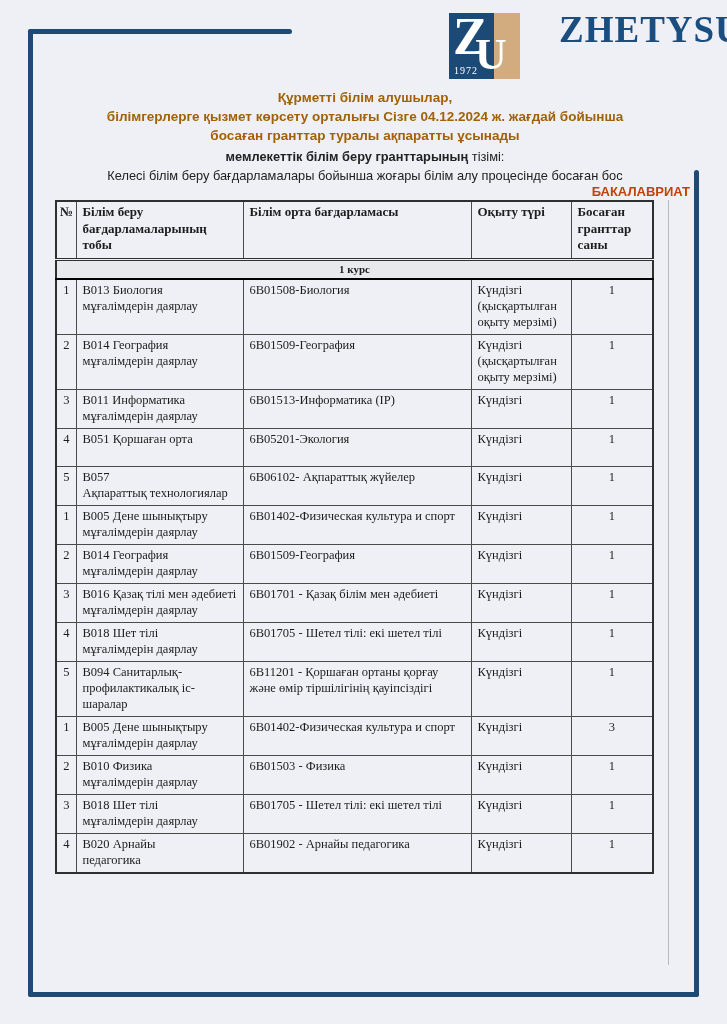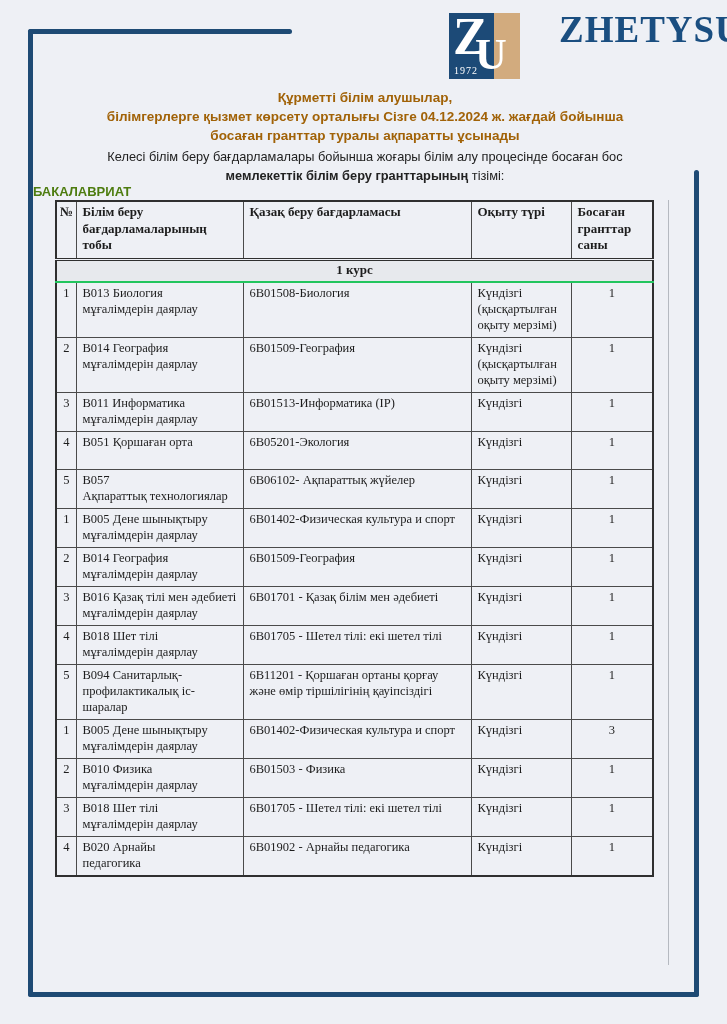--- a/index.html
+++ b/index.html
@@ -45,22 +45,22 @@
   .heading{
     position:absolute;left:33px;top:88px;width:664px;
     text-align:center;font-weight:bold;font-size:13.5px;line-height:19px;color:#a16207;
   }
   .para{
     position:absolute;left:33px;top:147px;width:664px;
     text-align:center;font-size:12.8px;line-height:19px;color:#222;
   }
   .para b{font-weight:bold;}
   .degree{
-    position:absolute;left:33px;top:184px;width:664px;
-    text-align:left;font-weight:bold;font-size:13px;color:#4d7c0f;
+    position:absolute;left:26px;top:184px;width:664px;
+    text-align:right;font-weight:bold;font-size:13px;color:#c2410c;
   }
 
   
   .tbl-wrap{position:absolute;left:55px;top:200px;}
   table{
     border-collapse:collapse;table-layout:fixed;width:597px;
     font-family:"Liberation Serif",serif;font-size:12.5px;color:#1d1d1d;
     border:2px solid #2f2f2f;
   }
   th,td{
@@ -68,23 +68,23 @@
     padding:2px 6px 4px;
     vertical-align:top;line-height:1.28;
     overflow:hidden;
   }
   thead th{
     font-weight:bold;text-align:left;font-size:13px;
     border-bottom:3px double #2f2f2f;
   }
   thead th.c0{text-align:left;padding-left:3px;}
   tr.section-row td{
-    text-align:center;font-weight:bold;font-size:13px;
+    text-align:center;font-weight:bold;font-size:11px;
     background:#e7e9ed;
-    border-top:2px solid #3a3a3a;border-bottom:2px solid #22c55e;
+    border-top:2px solid #3a3a3a;border-bottom:2px solid #000000;
     padding:1px 16px 2px;
   }
   tr.data-row{height:38px;}
   td.c0{text-align:center;padding-left:2px;padding-right:2px;}
   td.c4{text-align:center;}
   td.c1{white-space:pre-line;}
   .scan-line{position:absolute;left:668px;top:200px;width:1px;height:765px;background:#b5b9c0;}
 </style>
 </head>
 <body>
@@ -107,40 +107,40 @@
     <div class="l1">ZHETYSU</div>
   </div>
 
   <div class="heading">
     <div>Құрметті білім алушылар,</div>
     <div>білімгерлерге қызмет көрсету орталығы Сізге 04.12.2024 ж. жағдай бойынша</div>
     <div>босаған гранттар туралы ақпаратты ұсынады</div>
   </div>
 
   <div class="para">
+    <div><b>мемлекеттік білім беру гранттарының</b><span> тізімі:</span></div>
     <div>Келесі білім беру бағдарламалары бойынша жоғары білім алу процесінде босаған бос</div>
-    <div><b>мемлекеттік білім беру гранттарының</b><span> тізімі:</span></div>
   </div>
 
   <div class="degree">БАКАЛАВРИАТ</div>
 
   <div class="tbl-wrap">
     <table>
       <colgroup>
         <col style="width:20px">
           <col style="width:167px">
           <col style="width:228px">
           <col style="width:100px">
           <col style="width:82px">
       </colgroup>
       <thead>
         <tr>
             <th class="c0">№</th>
             <th class="c1">Білім беру бағдарламаларының тобы</th>
-            <th class="c2">Қазақ беру бағдарламасы</th>
+            <th class="c2">Білім орта бағдарламасы</th>
             <th class="c3">Оқыту түрі</th>
             <th class="c4">Босаған гранттар саны</th>
           </tr>
       </thead>
       <tbody>
           <tr class="section-row">
             <td colspan="5">1 курс</td>
           </tr>
           <tr class="data-row">
             <td class="c0">1</td>

